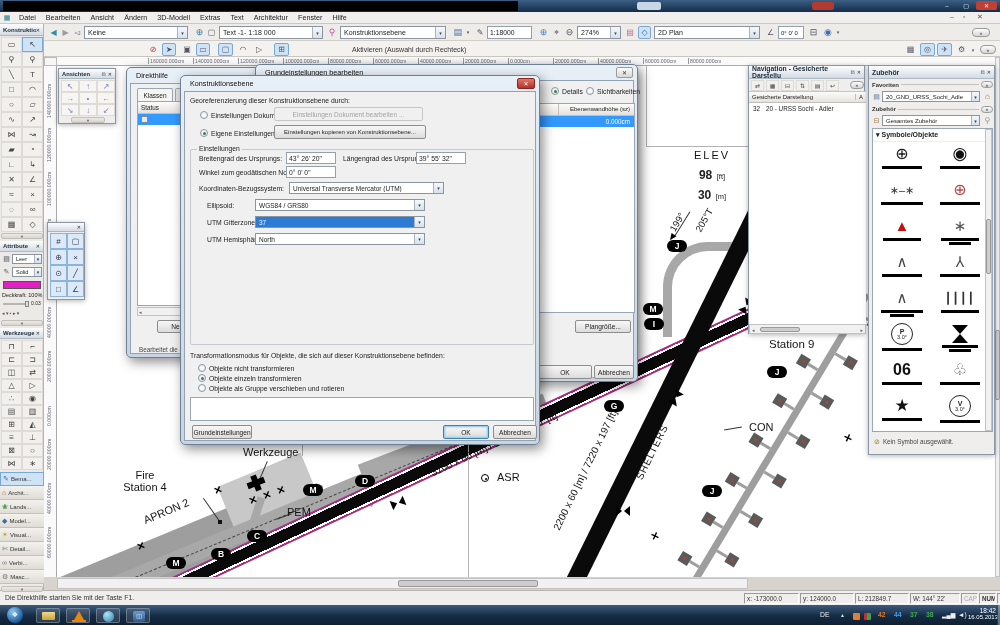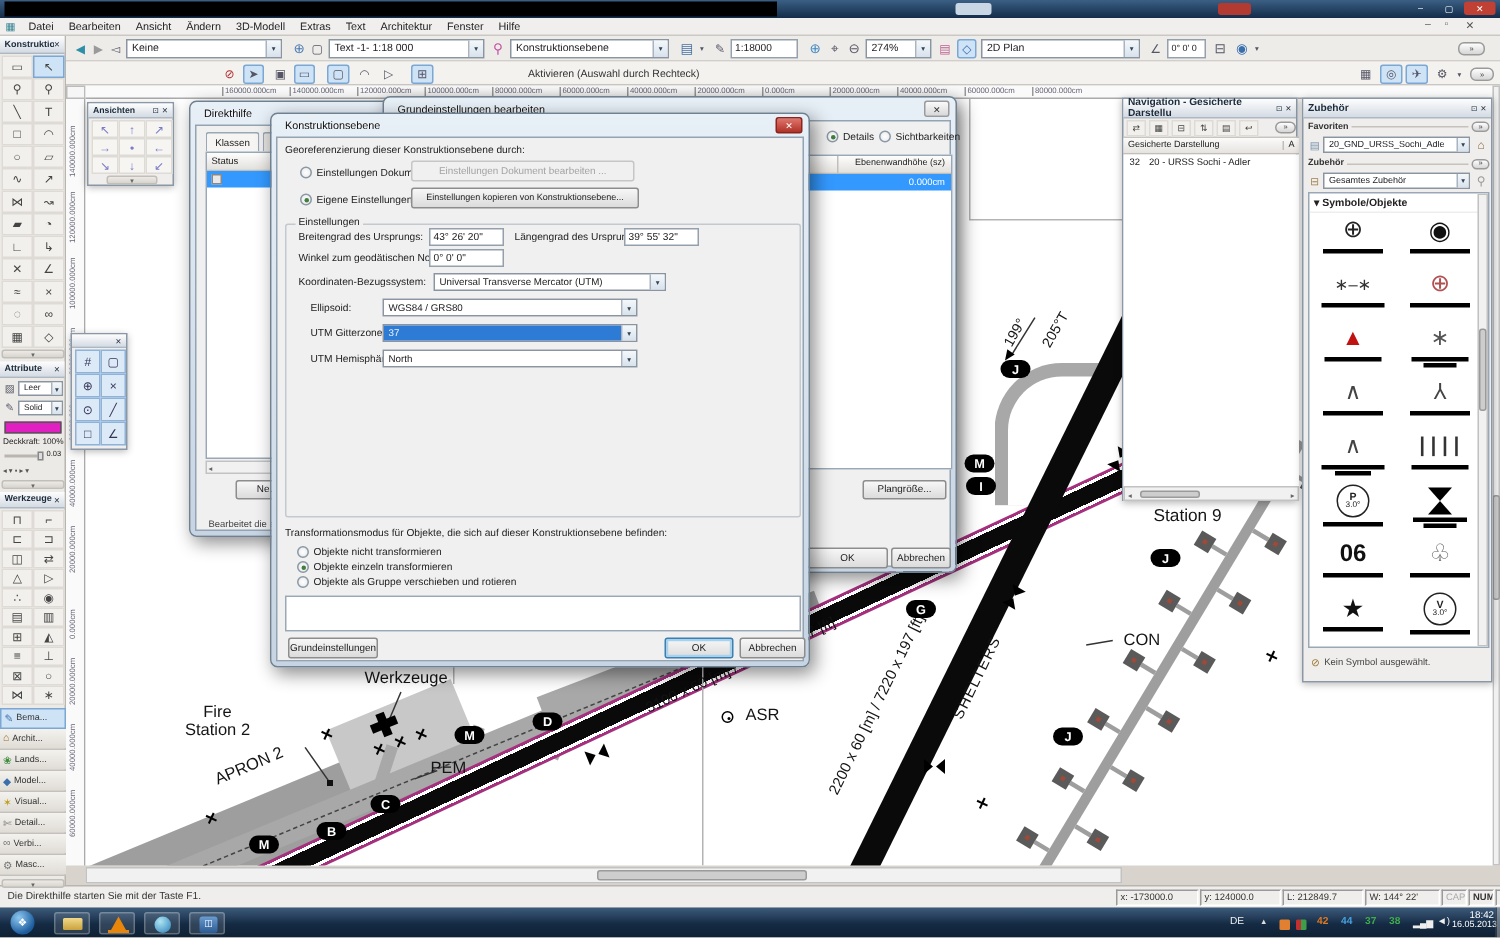--- a/index.html
+++ b/index.html
@@ -234,39 +234,44 @@
 
     <div class="a" style="left:0.5px;top:380.5px;width:790px;height:19px;transform:rotate(-25deg);background:linear-gradient(to bottom,#a4307e 0 2px,#fff 2px 4px,#0a0a0a 4px 15px,#fff 15px 17px,#a4307e 17px 19px)"></div>
     <div class="a" style="left:346.5px;top:337.5px;width:508px;height:18px;background:#0a0a0a;transform:rotate(-63.7deg)"></div>
     <div class="a" style="left:-58px;top:452px;width:557px;height:0;border-top:1px dashed #444;transform:rotate(-22.5deg)"></div>
 
     <div class="nl" style="left:245px;top:0;width:1px;height:390px"></div>
     <div class="nl" style="left:589px;top:0;width:1px;height:80px"></div>
     <div class="nl" style="left:589px;top:80px;width:116px;height:1px"></div>
     <div class="nl" style="left:411px;top:368px;width:1px;height:143px"></div>
 
+    <div class="t" style="left:613px;top:83px;width:84px;text-align:center">
+      <div style="font-size:11px;letter-spacing:2px;color:#111">ELEV</div>
+      <div style="margin-top:4px"><span style="font-size:12px;font-weight:bold">98</span> <span style="font-size:7.5px">[ft]</span></div>
+      <div style="margin-top:2px"><span style="font-size:12px;font-weight:bold">30</span> <span style="font-size:7.5px">[m]</span></div>
+    </div>
 
     <span class="ml" style="left:620px;top:156px;font-size:9.5px;transform:translate(-50%,-50%) rotate(-60deg)">199°</span>
     <span class="ml" style="left:647px;top:154px;font-size:9.5px;transform:translate(-50%,-50%) rotate(-60deg)">205°T</span>
     <div class="ln" style="left:610px;top:158px;width:30px;transform:rotate(122deg)"></div>
     <div class="a" style="left:612px;top:168px;width:0;height:0;border-left:3px solid transparent;border-right:3px solid transparent;border-top:7px solid #000;transform:rotate(35deg)"></div>
 
     <span class="ml" style="left:712px;top:272px;font-size:11.5px">Station 9</span>
     <span class="ml" style="left:692px;top:355px;font-size:11px">CON</span>
     <div class="ln" style="left:667px;top:362px;width:18px;transform:rotate(170deg)"></div>
     <span class="ml" style="left:595px;top:386px;font-size:10px;letter-spacing:1px;transform:translate(-50%,-50%) rotate(-64deg)">SHELTERS</span>
     <span class="ml" style="left:440px;top:405px;font-size:11px">ASR</span>
     <div class="a" style="left:424px;top:408px;width:8px;height:8px;border:1px solid #000;border-radius:50%">
         <div style="position:absolute;left:2.5px;top:2.5px;width:2px;height:2px;border-radius:50%;background:#000"></div>
       </div>
     <span class="ml" style="left:437px;top:378px;font-size:10px;transform:translate(-50%,-50%) rotate(-25deg)">3100 x 60 [m] / 10170 x 197 [ft]</span>
     <span class="ml" style="left:528px;top:404px;font-size:10px;transform:translate(-50%,-50%) rotate(-64deg)">2200 x 60 [m] / 7220 x 197 [ft]</span>
     <div class="t" style="left:48px;top:403px;width:80px;text-align:center;font-size:11px;color:#141414">
         <div>Fire</div>
-        <div>Station 2</div>
+        <div>Station 4</div>
       </div>
     <div class="ln" style="left:140px;top:444px;width:30px;transform:rotate(55deg)"></div>
     <div class="a" style="left:161px;top:454px;width:4px;height:4px;background:#111"></div>
     <span class="ml" style="left:186px;top:380px;font-size:11px">Werkzeuge</span>
     <div class="ln" style="left:195px;top:405px;width:22px;transform:rotate(113deg)"></div>
     <div class="a" style="left:190px;top:409px;width:18px;height:16px;transform:rotate(-22deg)">
       <div style="position:absolute;left:0;top:5px;width:18px;height:6px;background:#000"></div>
       <div style="position:absolute;left:6px;top:0;width:6px;height:16px;background:#000"></div>
     </div>
     <span class="ml" style="left:85px;top:439px;font-size:11px;transform:rotate(-23deg)">APRON 2</span>

